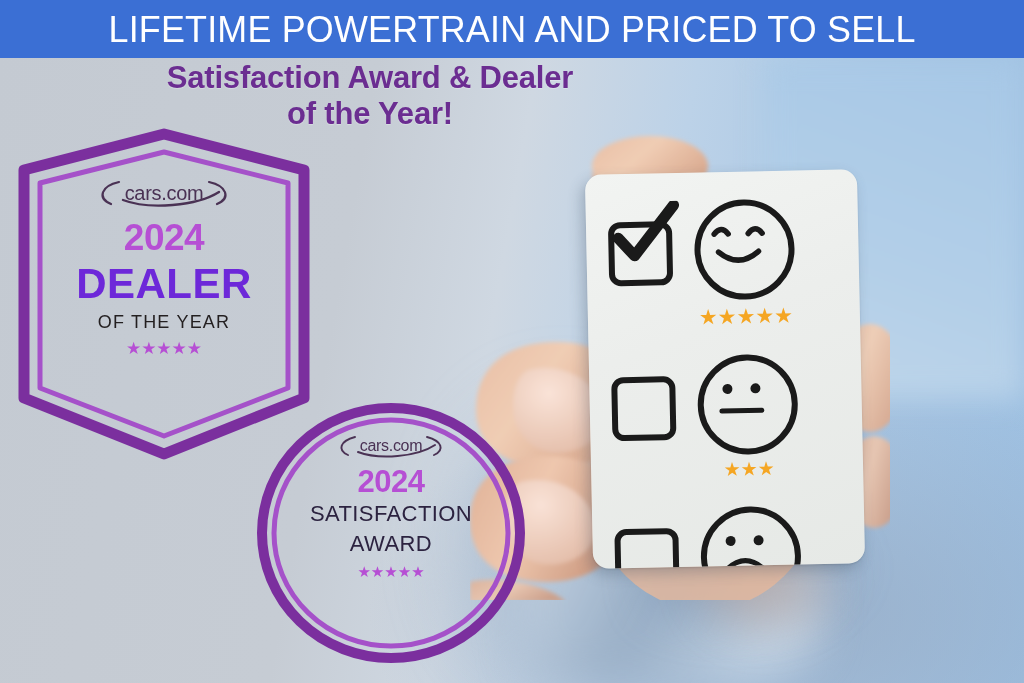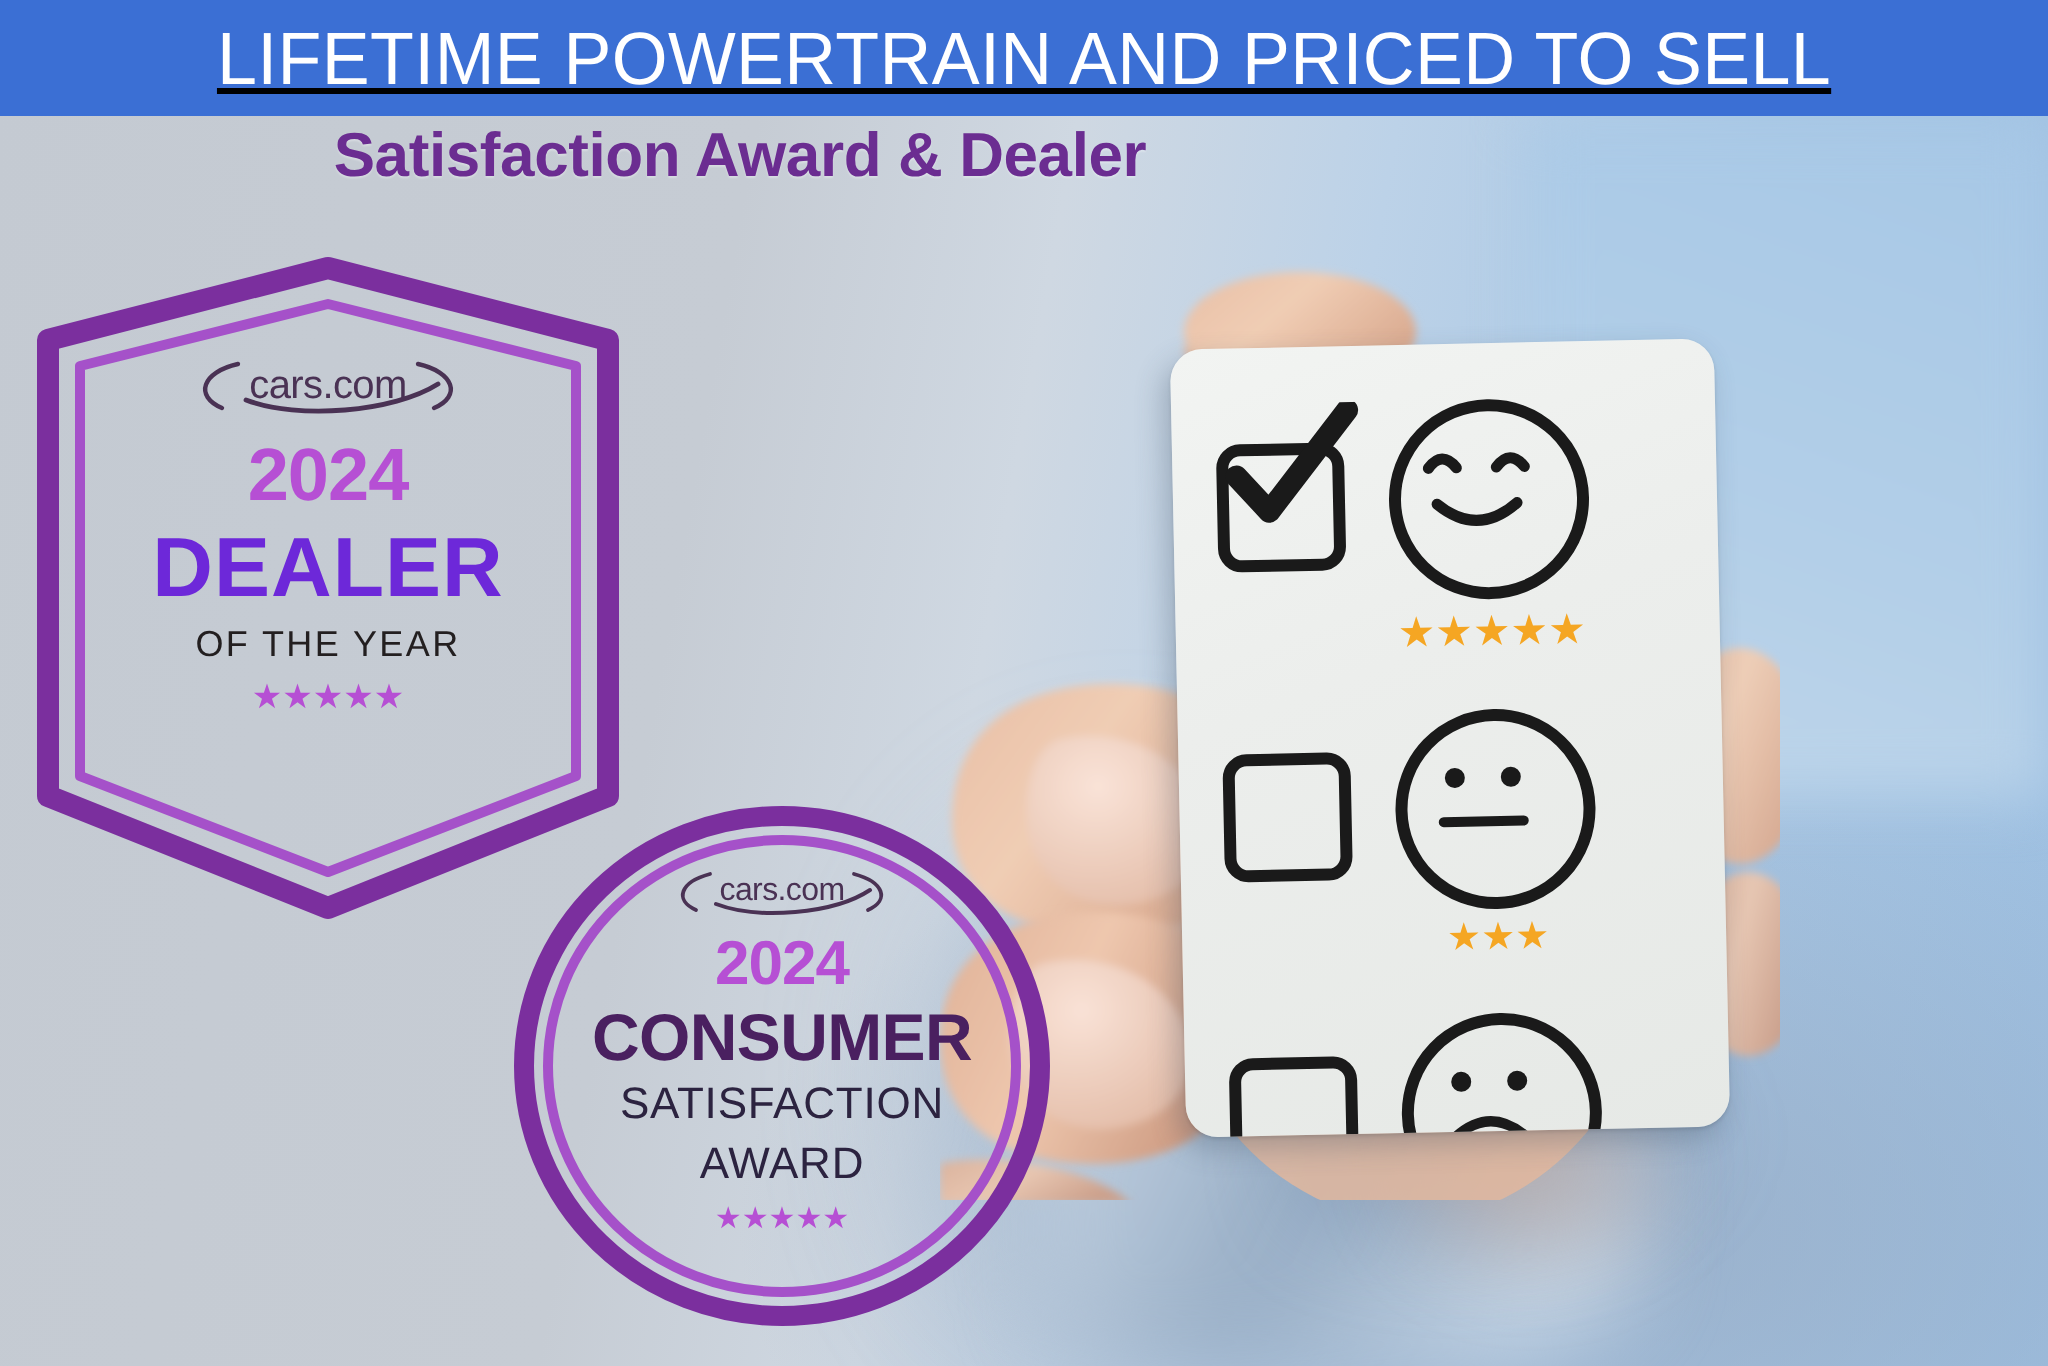--- a/index.html
+++ b/index.html
@@ -64,21 +64,20 @@
   
   .banner {
     position: absolute;
     left: 0; top: 0;
     width: 1024px;
     height: 58px;
     background: #3b6fd4;
     display: flex;
     align-items: center;
     justify-content: center;
-    text-decoration: underline;
   }
   .banner-text {
     color: #ffffff;
     font-size: 37px;
     line-height: 1;
     letter-spacing: 0.2px;
     white-space: nowrap;
     font-weight: 400;
     font-family: "Liberation Sans", sans-serif;
     transform: scaleX(0.97);
@@ -341,20 +340,21 @@
       <ellipse cx="404" cy="352" rx="30" ry="46" fill="url(#skinB)" opacity="0.9"></ellipse>
     </g>
   </svg>
 
   <div class="banner">
     <div class="banner-text">LIFETIME POWERTRAIN AND PRICED TO SELL</div>
   </div>
 
   <div class="headline">
     <span>Satisfaction Award &amp; Dealer</span>
+    <span class="l2">of the Year!</span>
   </div>
 
   <div class="hex-badge">
     <svg width="296" height="328" viewBox="0 0 296 328">
       <polygon points="148,4 288,40 288,268 148,324 8,268 8,40" fill="none" stroke="#7b2f9e" stroke-width="11" stroke-linejoin="round"></polygon>
       <polygon points="148,22 272,53 272,258 148,306 24,258 24,53" fill="none" stroke="#a551c9" stroke-width="5" stroke-linejoin="round"></polygon>
     </svg>
     <div class="hex-content">
       <div class="logo-cars">
         <svg width="150" height="34" viewBox="0 0 150 34">
@@ -379,21 +379,20 @@
     <div class="circ-content">
       <div class="logo-cars">
         <svg width="120" height="28" viewBox="0 0 120 28">
           <path d="M24 5 C9 9 6 18 17 23" fill="none" stroke="#4a3254" stroke-width="1.9" stroke-linecap="round"></path>
           <path d="M96 5 C111 9 114 18 103 23" fill="none" stroke="#4a3254" stroke-width="1.9" stroke-linecap="round"></path>
           <path d="M27 20 C48 28 86 25 104 13" fill="none" stroke="#4a3254" stroke-width="2" stroke-linecap="round"></path>
         </svg>
         <span class="logo-text">cars.com</span>
       </div>
       <div class="circ-year">2024</div>
-      <div class="circ-title">CONSUMER</div>
       <div class="circ-sub">SATISFACTION</div>
       <div class="circ-sub">AWARD</div>
       <div class="stars-row">★★★★★</div>
     </div>
   </div>
 
   <div class="card">
     <div class="card-inner">
 
       <div class="row row-1">

